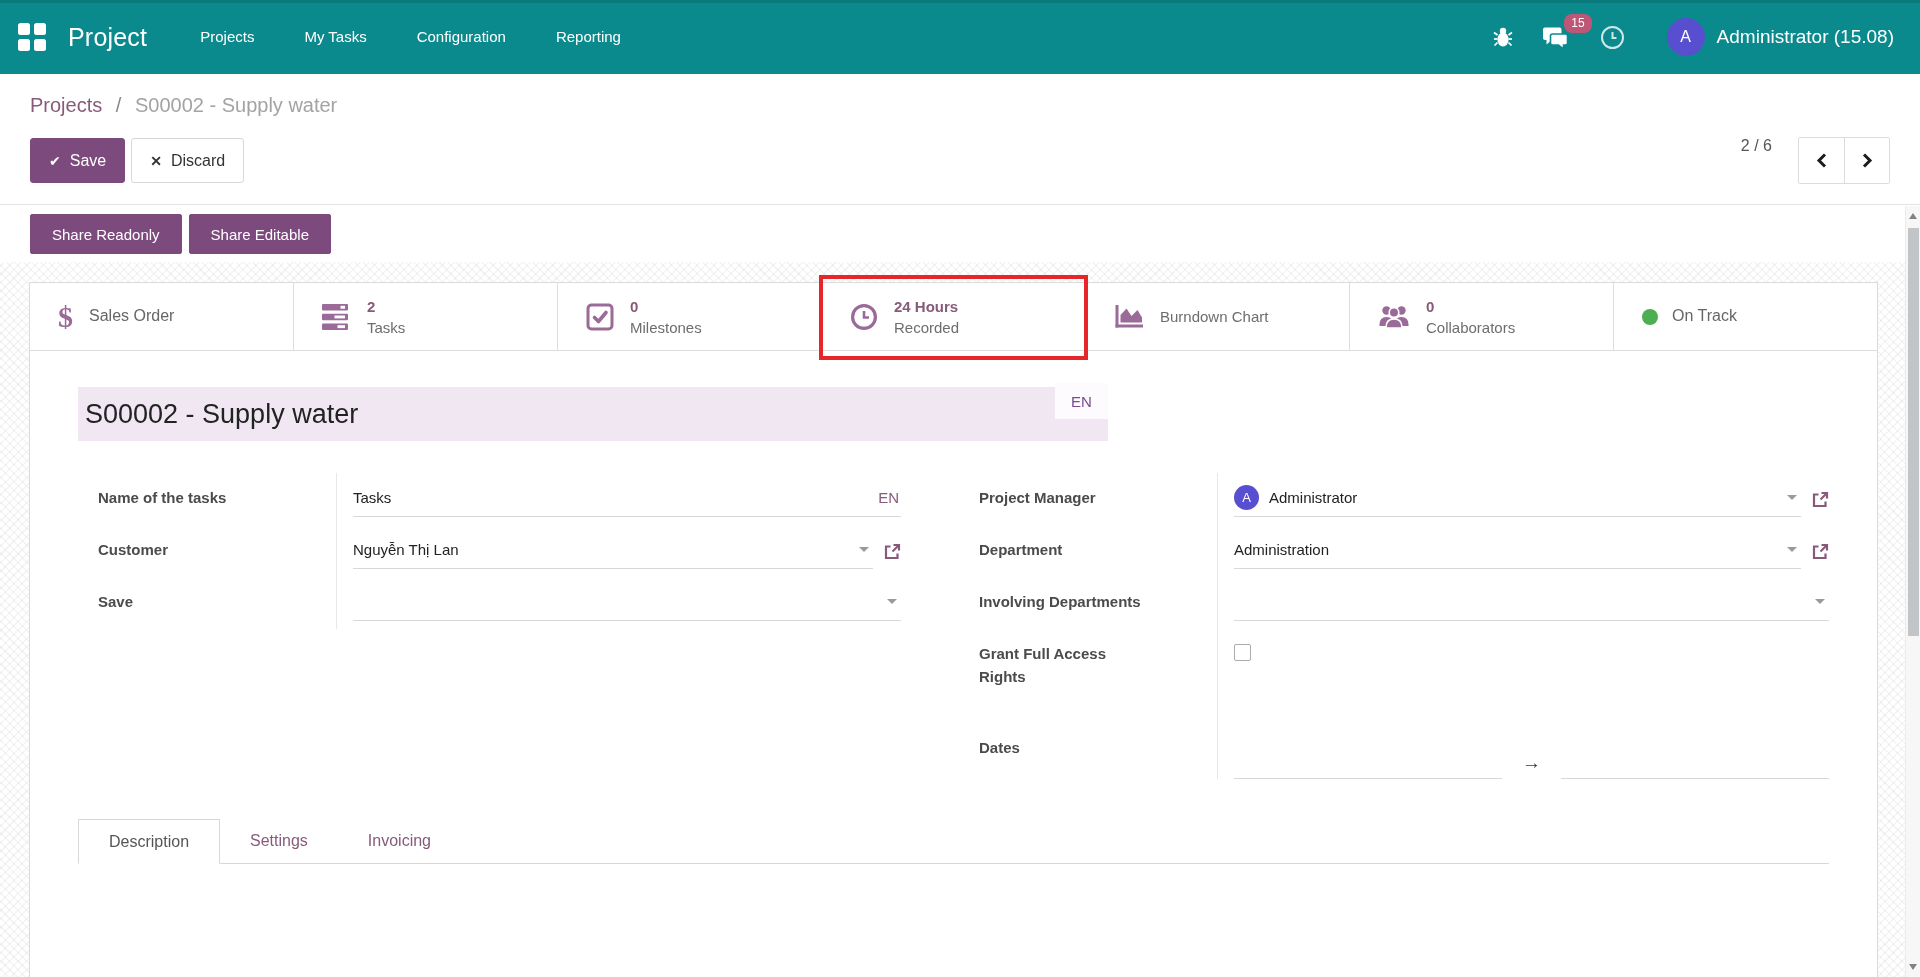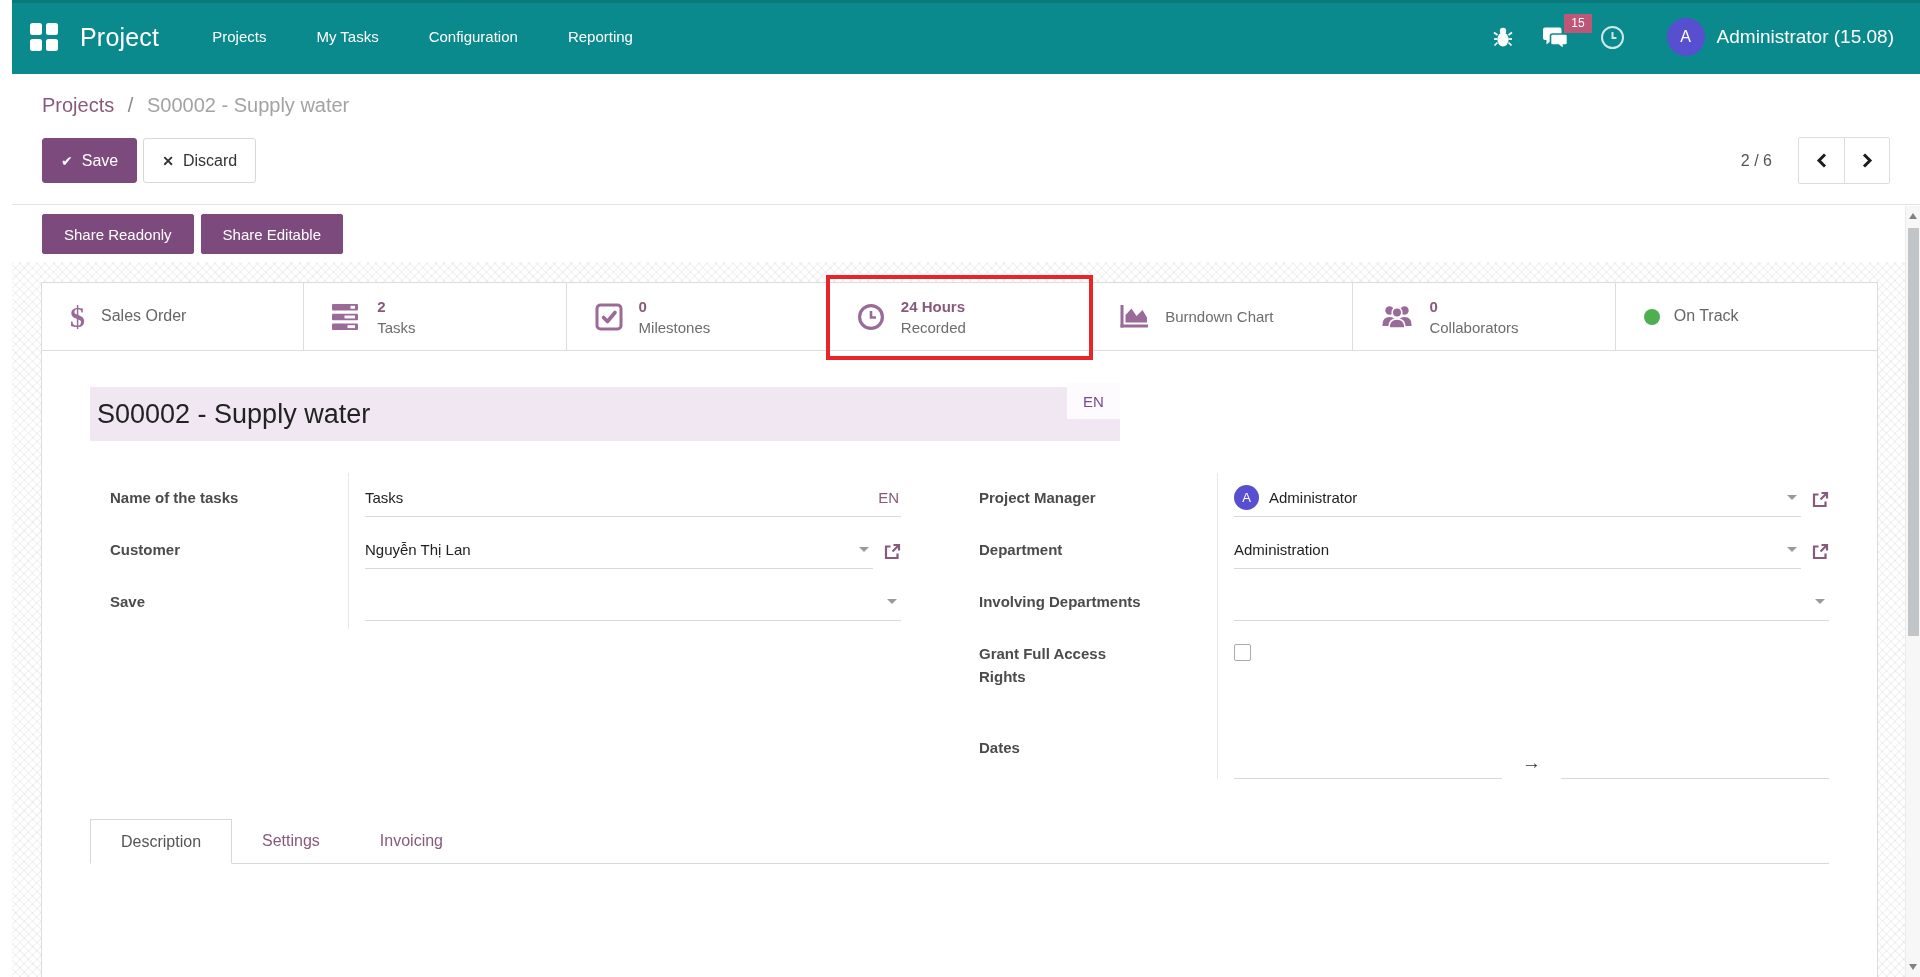--- a/index.html
+++ b/index.html
@@ -2,38 +2,38 @@
 <html><head>
 <meta charset="utf-8">
 <style>
   * { box-sizing: border-box; }
   html,body { margin:0; padding:0; }
   body {
     width:1920px; height:977px;
     font-family:"Liberation Sans", sans-serif;
     background:#fff;
   }
-  .screen { position:relative; width:1920px; height:977px; overflow:hidden; background:#fff;padding-left:12px; }
+  .screen { position:relative; width:1920px; height:977px; overflow:hidden; background:#fff; }
 
   
   .navbar {
     height:74px; background:#0b8a8e; color:#fff;
     display:flex; align-items:center; padding:0 26px 0 18px;
     box-shadow: inset 0 3px 0 rgba(0,0,0,0.12);
   }
   .apps-icon { display:grid; grid-template-columns:12px 12px; grid-gap:4px; margin-right:22px; cursor:pointer; }
   .apps-icon i { width:12px; height:12px; background:#fff; border-radius:2.5px; display:block; }
   .brand { font-size:25px; font-weight:500; margin-right:28px; letter-spacing:0.2px; cursor:pointer; }
   .nav-link { font-size:15px; color:#fff; text-decoration:none; padding:0 25px; line-height:74px; display:inline-block; }
   .nav-right { margin-left:auto; display:flex; align-items:center; }
   .nav-ico { position:relative; margin-left:30px; cursor:pointer; display:flex; align-items:center; }
   .msg-badge {
     position:absolute; top:-12px; right:-22px;
     background:#bd5677; color:#fff; font-size:12px; line-height:1;
-    padding:3px 7px 4px; border-radius:0; font-weight:400;
+    padding:3px 7px 4px; border-radius:8px; font-weight:400;
   }
   .avatar {
     width:38px; height:38px; border-radius:50%; background:#574fd0; color:#fff;
     display:flex; align-items:center; justify-content:center;
     font-size:16px; margin-left:42px; margin-right:12px; flex-shrink:0;
   }
   .user-name { font-size:19px; cursor:pointer; white-space:nowrap; }
 
   
   .control-panel { padding:12px 30px 0 30px; border-bottom:1px solid #e3e3e3; background:#fff; }
@@ -44,21 +44,21 @@
   .cp-row { display:flex; justify-content:space-between; align-items:center; margin-bottom:20px; }
   .cp-left { display:flex; }
   .btn {
     height:45px; font-size:16px; border-radius:3px; padding:0 18px;
     display:inline-flex; align-items:center; cursor:pointer;
     font-family:"Liberation Sans", sans-serif;
   }
   .btn-primary { background:#7d4a7d; border:1px solid #7d4a7d; color:#fff; }
   .btn-default { background:#fff; border:1px solid #d8d8d8; color:#333; margin-left:6px; }
   .btn .ico { margin-right:9px; font-size:14px; }
-  .cp-right { display:flex; align-items:center; }
+  .cp-right { display:flex; }
   .pager-count { font-size:16px; color:#555; margin-right:26px; cursor:pointer; }
   .pager-buttons { display:flex; border:1px solid #dcdcdc; border-radius:2px; overflow:hidden; background:#fff; }
   .pager-btn { width:45px; height:45px; display:flex; align-items:center; justify-content:center; cursor:pointer; background:#fff; }
   .pager-btn + .pager-btn { border-left:1px solid #dcdcdc; }
 
   
   .statusbar { padding:9px 30px 8px; background:#fff; display:flex; }
   .btn-share {
     background:#7d4a7d; border:1px solid #7d4a7d; color:#fff;
     height:40px; font-size:15px; padding:0 21px; margin-right:7px;

